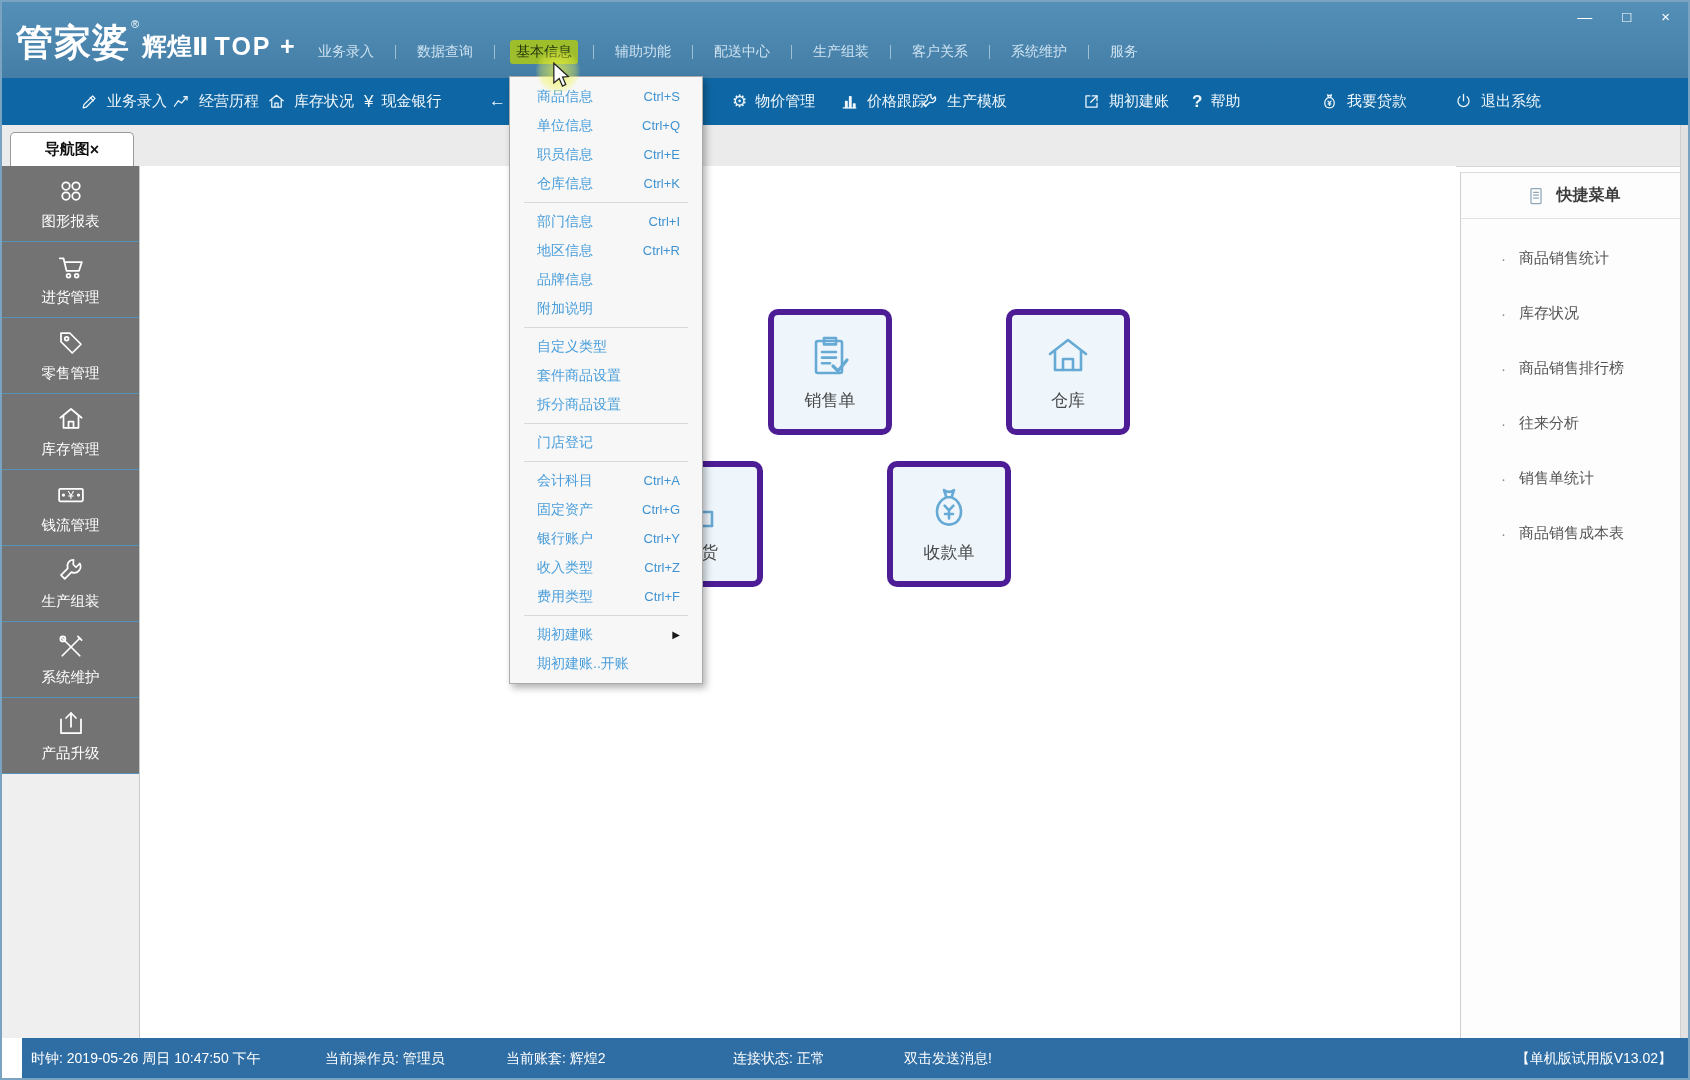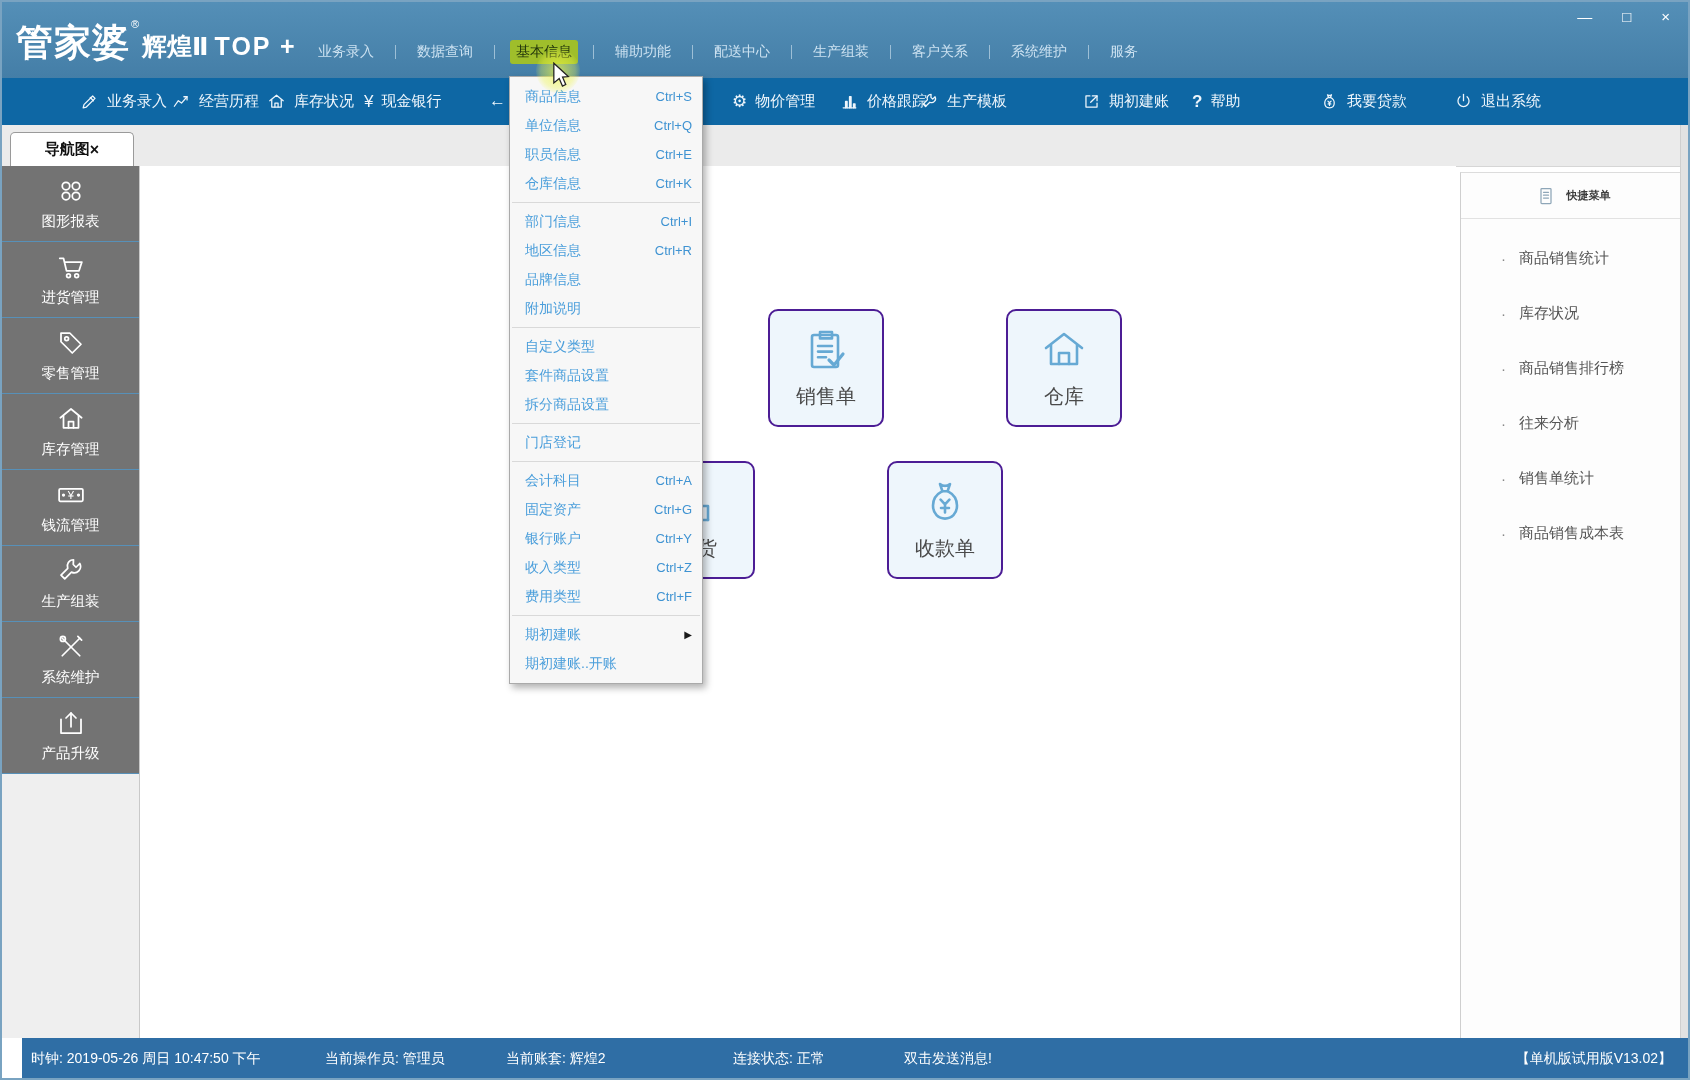--- a/index.html
+++ b/index.html
@@ -43,36 +43,36 @@
   .sidebar{position:absolute;left:0;top:164px;width:137px;bottom:40px;background:#efefef;border-right:1px solid #c9c9c9;}
   .side-item{position:relative;height:75px;background:#737373;color:#fff;display:flex;flex-direction:column;
     align-items:center;justify-content:center;gap:6px;font-size:14.5px;border-bottom:1px solid #5790b8;cursor:default;}
   .side-item svg{width:30px;height:30px;stroke:#fff;fill:none;stroke-width:1.4;stroke-linecap:round;stroke-linejoin:round;}
   .side-item.active{background:#fff;color:#1e73ad;font-weight:bold;border-bottom:1px solid #d9d9d9;}
   .side-item.active svg{stroke:#2e86c4;}
   .side-item.active::before{content:"";position:absolute;left:0;top:50%;transform:translateY(-50%);
     border-left:8px solid #0d5c97;border-top:8px solid transparent;border-bottom:8px solid transparent;}
   
   .main{position:absolute;left:138px;top:164px;right:232px;bottom:40px;background:#fff;}
-  .tile{position:absolute;width:112px;height:114px;background:#eef6fc;border:2px solid #4c1d95;border-radius:10px;
-    display:flex;flex-direction:column;align-items:center;justify-content:center;gap:9px;color:#4a4a4a;font-size:20px;cursor:default;}
+  .tile{position:absolute;width:112px;height:114px;background:#eef6fc;border:6px solid #4c1d95;border-radius:10px;
+    display:flex;flex-direction:column;align-items:center;justify-content:center;gap:9px;color:#4a4a4a;font-size:17px;cursor:default;}
   .tile svg{width:48px;height:48px;stroke:#66a9d4;fill:none;stroke-width:1.3;stroke-linecap:round;stroke-linejoin:round;}
   .tile1{left:766px;top:307px}.tile2{left:1004px;top:307px}.tile3{left:637px;top:459px}.tile4{left:885px;top:459px}
   
   .dropdown{position:absolute;left:507px;top:74px;width:194px;z-index:50;background:#f7f7f7;
-    border:1px solid #aaa;box-shadow:3px 4px 7px rgba(0,0,0,.3);padding:5px 0;box-sizing:border-box;}
+    border:1px solid #aaa;box-shadow:3px 4px 7px rgba(0,0,0,.3);padding:5px 12px;box-sizing:border-box;}
   .dd-item{height:29px;display:flex;align-items:center;padding:0 10px 0 15px;color:#4a9edb;font-size:14px;cursor:default;}
   .dd-sc{margin-left:auto;font-size:13px;color:#3f93d2;}
   .dd-arrow{margin-left:auto;color:#1a1a1a;font-size:10px;}
   .dd-div{height:1px;background:#d9d9d9;margin:4px 2px;}
   
   .quick{position:absolute;left:1458px;width:225px;top:170px;bottom:40px;background:#fdfdfd;
     border-left:1px solid #cfcfcf;border-top:1px solid #dcdcdc;box-sizing:border-box;}
   .quick-header{height:45px;display:flex;align-items:center;justify-content:center;gap:11px;
-    font-size:11px;font-weight:bold;color:#3c3c3c;border-bottom:1px solid #e2e2e2;}
+    font-size:16px;font-weight:bold;color:#3c3c3c;border-bottom:1px solid #e2e2e2;}
   .quick-header svg{width:20px;height:20px;stroke:#8ea6b8;fill:none;stroke-width:1.5;stroke-linecap:round;}
   .quick-list{padding-top:30px;}
   .quick-item{display:flex;align-items:center;gap:13px;padding-left:40px;margin-bottom:36px;
     font-size:15px;color:#555;cursor:default;}
   .quick-item .bullet{color:#888;font-size:15px;}
   .scrollgutter{position:absolute;right:0;top:123px;width:7px;bottom:40px;background:#e2e2e2;border-left:1px solid #cfcfcf;}
   
   .statusbar{position:absolute;left:0;right:0;bottom:0;height:40px;background:#2f6ea5;color:#fff;font-size:14px;margin-left:20px;}
   .statusbar span{position:absolute;top:12px;white-space:nowrap;}
   .sb-clock{left:9px}.sb-op{left:303px}.sb-acct{left:484px}.sb-conn{left:711px}.sb-msg{left:882px}

